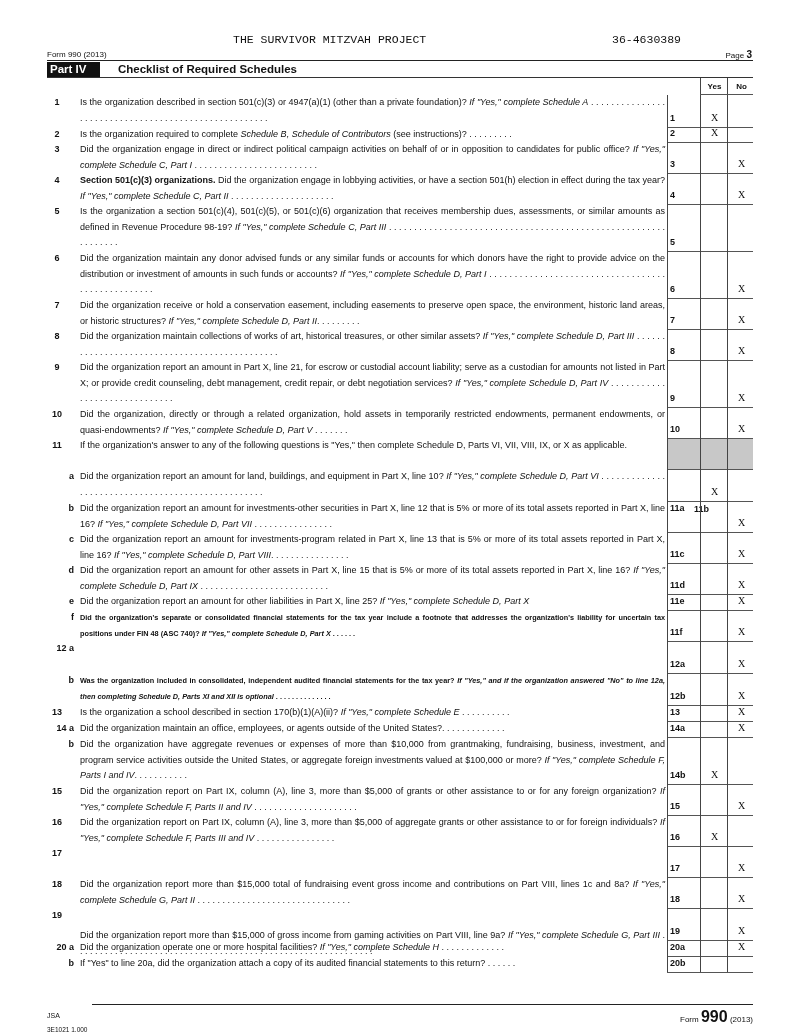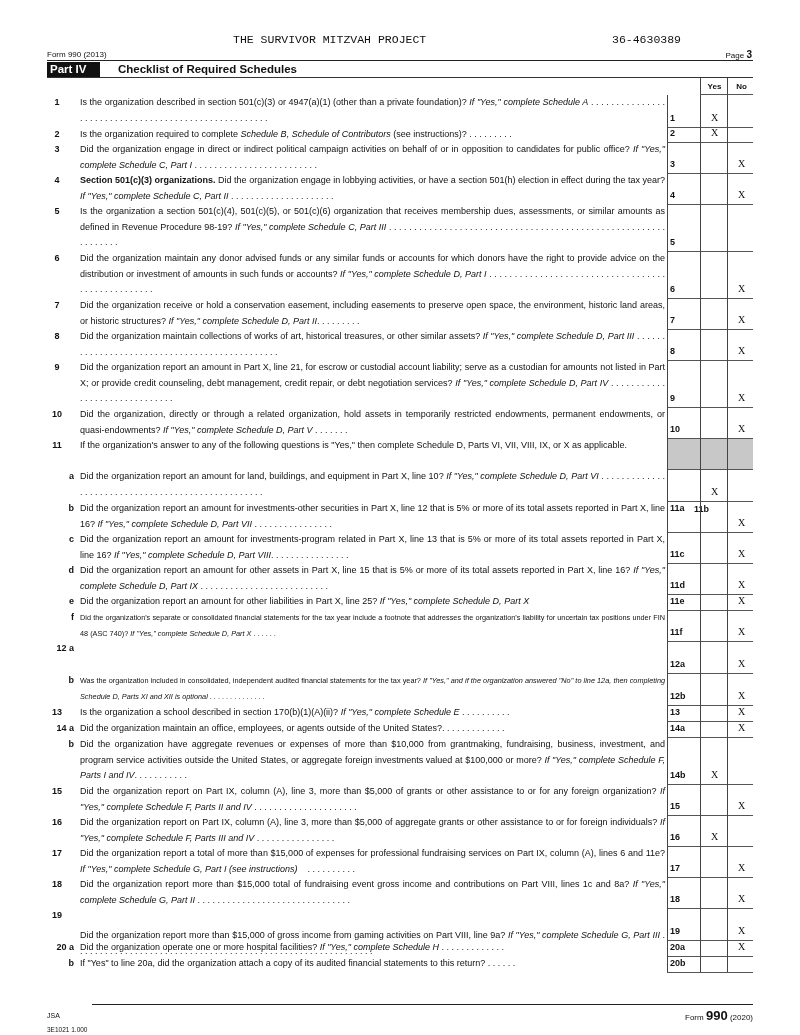--- a/index.html
+++ b/index.html
@@ -20,33 +20,33 @@
 
   #grid { position: absolute; left: 0; top: 0; width: 800px; height: 1035px; pointer-events: none; }
   .vline { position: absolute; width: 1px; background: #444; }
   .hline { position: absolute; height: 1px; background: #555; }
 
   .colhead { position: absolute; font-size: 8px; font-weight: bold; top: 82px; text-align: center; width: 27px; }
 
   .row { position: absolute; left: 0; width: 800px; }
   .num { position: absolute; font-size: 9px; font-weight: bold; text-align: right; }
   .q { position: absolute; left: 80px; width: 585px; font-size: 9px; line-height: 15.5px; text-align: justify; }
-  .q.small { font-size: 7.3px; }
+  .q.small { font-size: 7.3px; font-weight: bold; }
   .q i { font-style: italic; }
   .q b { font-weight: bold; }
   .lineno { position: absolute; left: 670px; width: 30px; font-size: 9px; font-weight: bold; }
   .mark { position: absolute; width: 27px; text-align: center; font-size: 10px; font-family: "Liberation Serif", serif; }
   .yes { left: 701px; }
   .no  { left: 728px; }
   .shade { position: absolute; left: 667px; width: 86px; background: #c8c8c8; }
 
   #rule-bottom { left: 92px; top: 1004px; width: 661px; height: 1px; background: #222; }
   #jsa { left: 47px; top: 1012px; font-size: 7px; }
   #form-footer { right: 47px; top: 1008px; font-size: 8px; }
-  #form-footer b { font-size: 13px; }
+  #form-footer b { font-size: 16px; }
   #code { left: 47px; top: 1026px; font-size: 6.5px; }
   #print-line { left: 84px; top: 1034px; font-size: 11.5px; white-space: pre; }
   #print-page { right: 40px; top: 1034px; font-size: 11.5px; }
 </style>
 </head>
 <body>
 
 <div class="abs mono" id="hdr-org">THE SURVIVOR MITZVAH PROJECT</div>
 <div class="abs mono" id="hdr-ein">36-4630389</div>
 <div class="abs" id="form-id">Form 990 (2013)</div>
@@ -222,21 +222,20 @@
     </div>
     <div class="row" style="top: 815px; height: 31px;">
       <div class="num" style="left: 40px; width: 34px; text-align: center; top: 0px; line-height: 15.5px;">16</div>
       <div class="q" style="top: 0px;">Did the organization report on Part IX, column (A), line 3, more than $5,000 of aggregate grants or other assistance to or for foreign individuals? <i>If "Yes," complete Schedule F, Parts III and IV</i> . . . . . . . . . . . . . . . .</div>
       <div class="lineno" style="top: 17px;">16</div>
       <div class="mark yes" style="top: 16px;">X</div>
       <div class="mark no" style="top: 16px;"></div>
     </div>
     <div class="row" style="top: 846px; height: 31px;">
       <div class="num" style="left: 40px; width: 34px; text-align: center; top: 0px; line-height: 15.5px;">17</div>
-      <div class="q" style="top: 0px;">Did the organization report a total of more than $15,000 of expenses for professional fundraising services on Part IX, column (A), lines 6 and 11e? <i>If "Yes," complete Schedule G, Part I (see instructions)</i> &nbsp;&nbsp; . . . . . . . . . .</div>
       <div class="lineno" style="top: 17px;">17</div>
       <div class="mark yes" style="top: 16px;"></div>
       <div class="mark no" style="top: 16px;">X</div>
     </div>
     <div class="row" style="top: 877px; height: 31px;">
       <div class="num" style="left: 40px; width: 34px; text-align: center; top: 0px; line-height: 15.5px;">18</div>
       <div class="q" style="top: 0px;">Did the organization report more than $15,000 total of fundraising event gross income and contributions on Part VIII, lines 1c and 8a? <i>If "Yes," complete Schedule G, Part II</i> . . . . . . . . . . . . . . . . . . . . . . . . . . . . . . .</div>
       <div class="lineno" style="top: 17px;">18</div>
       <div class="mark yes" style="top: 16px;"></div>
       <div class="mark no" style="top: 16px;">X</div>
@@ -294,16 +293,16 @@
     <div class="hline" style="left:667px;top:956px;width:86px"></div>
     <div class="hline" style="left:667px;top:972px;width:86px"></div>
     <div class="vline" style="left:667px;top:95px;height:877px"></div>
     <div class="vline" style="left:700px;top:78px;height:894px"></div>
     <div class="vline" style="left:727px;top:78px;height:894px"></div>
     <div class="hline" style="left:700px;top:94px;width:53px"></div>
   </div>
 
 <div class="abs" id="rule-bottom"></div>
 <div class="abs" id="jsa">JSA</div>
-<div class="abs" id="form-footer"><span>Form</span> <b>990</b> <span>(2020)</span></div>
+<div class="abs" id="form-footer"><span>Form</span> <b>990</b> <span>(2013)</span></div>
 <div class="abs" id="code">3E1021 1.000</div>
 <div class="abs mono" id="print-line">8771AL 773A  11/13/2014  8:16:21 PM   V 13-7.5F          880834.300</div>
 <div class="abs mono" id="print-page">PAGE 4</div>
 
 </body></html>

